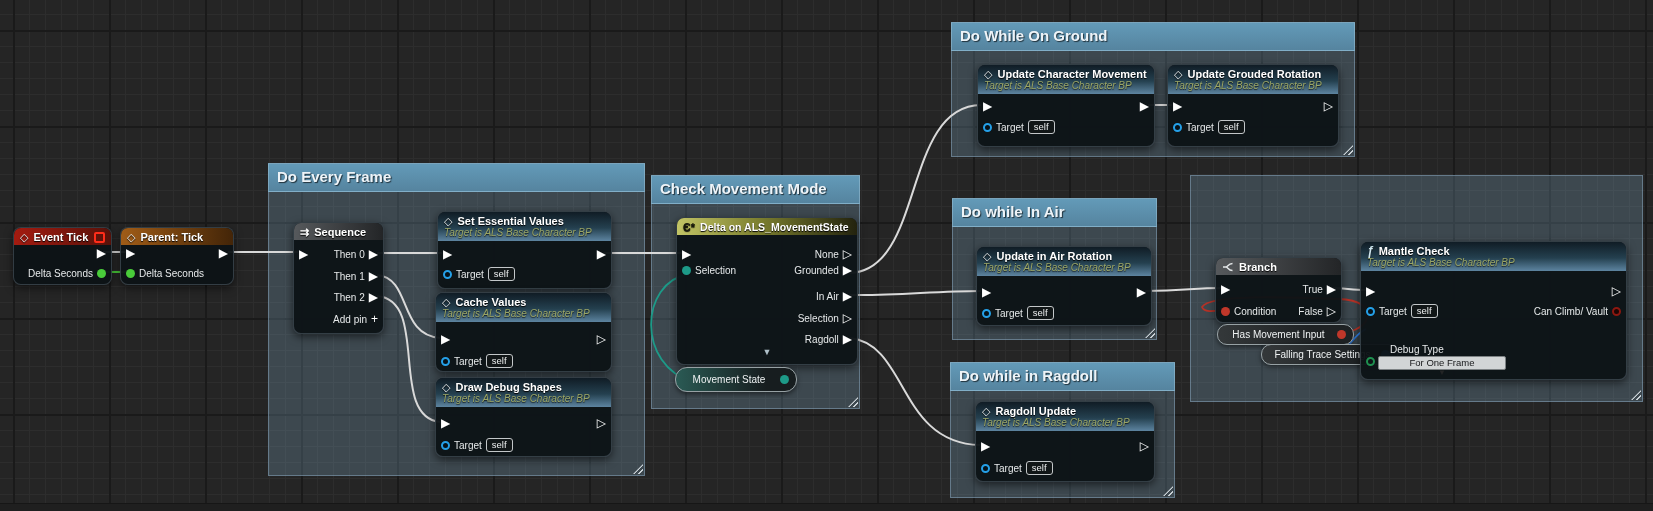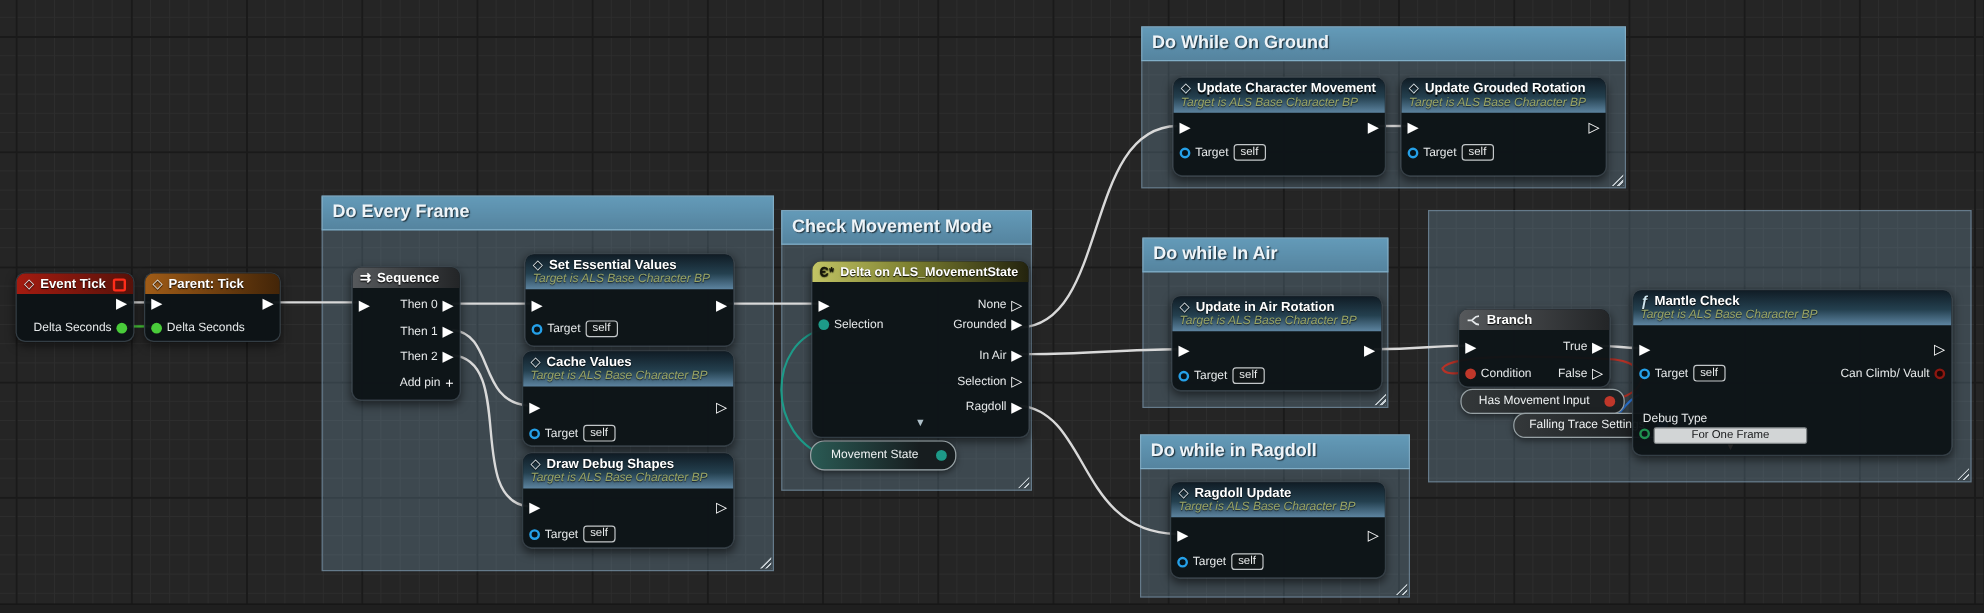--- a/index.html
+++ b/index.html
@@ -413,21 +413,21 @@
         <span class="exec">▷</span>
       </div>
     <div class="row" style="top:61px;">
         <span class="dot target"></span>
         <span>Target</span>
         <span class="selfbox">self</span>
         <span class="grow"></span>
         <span>Can Climb/ Vault</span>
         <span class="dot ring-darkred"></span>
       </div>
-    <div class="row" style="top:99px;left:8px;">
+    <div class="row" style="top:99px;left:29px;">
         <span>Debug Type</span>
       </div>
     <span class="dot ring-green" style="position:absolute;left:5px;top:115px;"></span>
     <div class="dropdown" style="left:17px;top:114px;width:128px;">
       <span>For One Frame</span>
       <span class="dd-arrow">▼</span>
     </div>
   </div>
 
   <div class="bottom-edge"></div>

